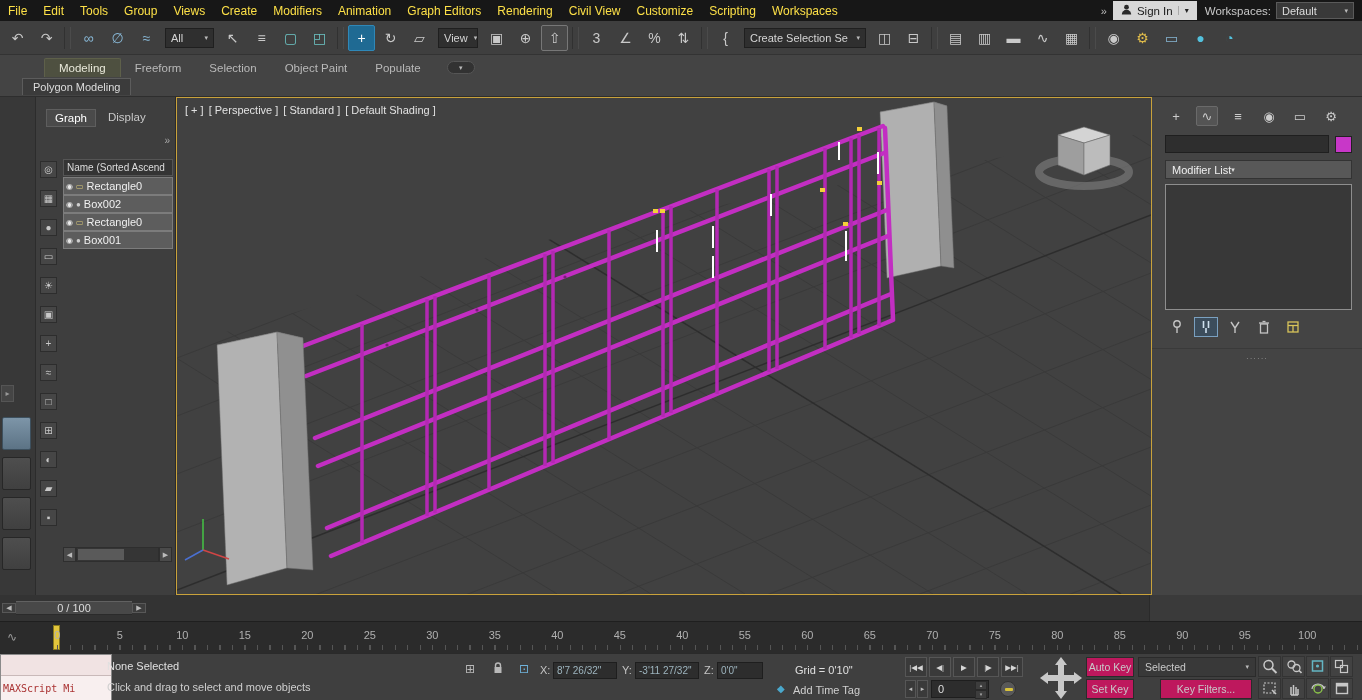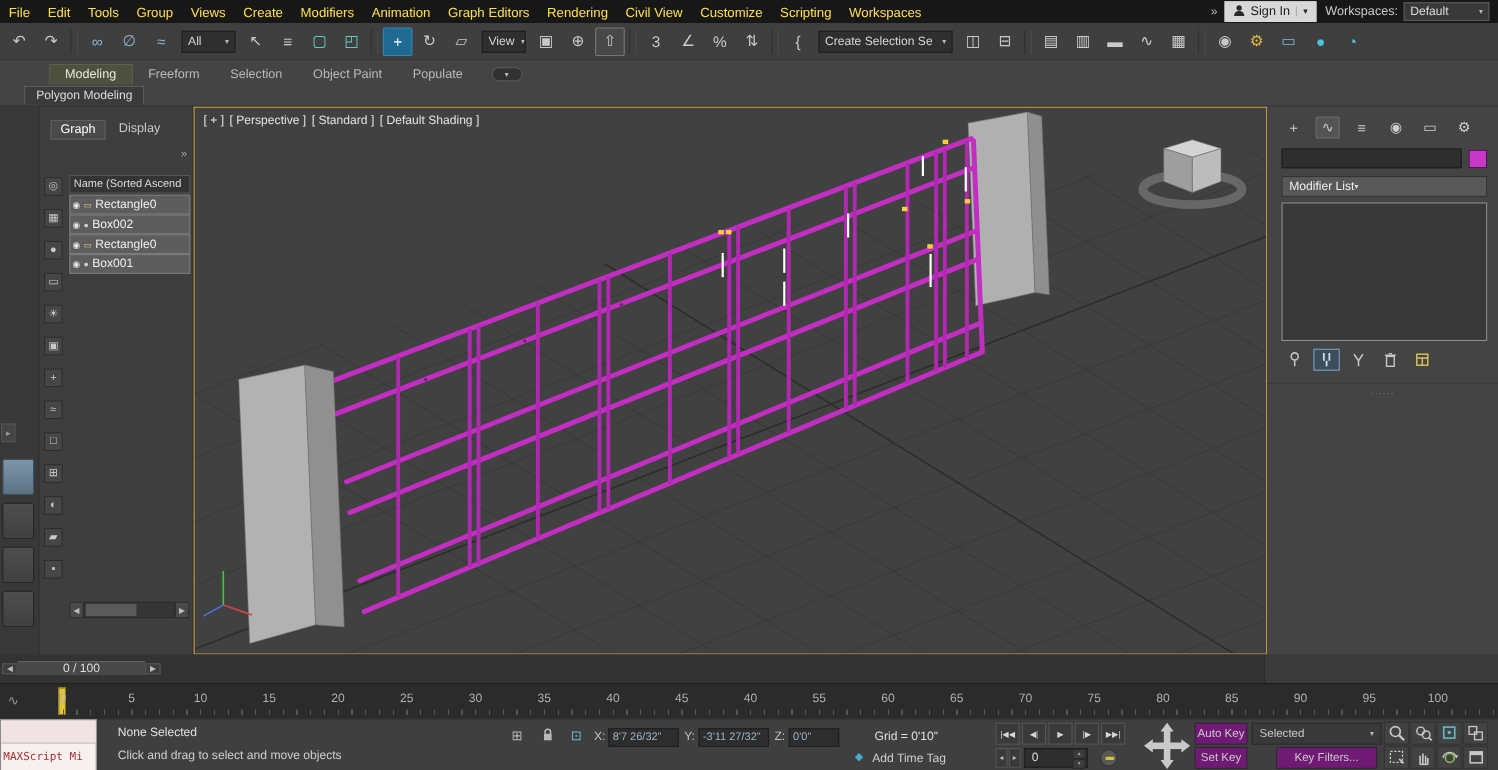--- a/index.html
+++ b/index.html
@@ -105,21 +105,21 @@
   
   .ruler{height:32px;background:#2b2b2b;border-top:1px solid #1f1f1f;position:relative;flex:0 0 auto;}
   .ruler-icon{position:absolute;left:7px;top:8px;color:#9a9a9a;font-size:12px;}
   .ruler-marker{position:absolute;left:53px;top:3px;bottom:3px;width:7px;background:#e3c63c;border:1px solid #8a7a1e;}
   .ruler-ticks-line{position:absolute;left:57px;right:0;bottom:3px;height:5px;background:repeating-linear-gradient(90deg,#555 0 1px,transparent 1px 12.5px);}
   .ruler-cells{position:absolute;left:26px;top:0;bottom:6px;display:flex;align-items:center;}
   .ruler-cell{width:62.5px;text-align:center;color:#b0b0b0;font-size:11px;}
 
   
   .statusbar{height:47px;background:#3f3f3f;border-top:1px solid #2a2a2a;position:relative;flex:0 0 auto;}
-  .maxscript{position:absolute;left:0;top:0;width:88px;height:47px;border:1px solid #8a8a8a;background:#f8efef;}
+  .maxscript{position:absolute;left:0;top:0;width:112px;height:47px;border:1px solid #8a8a8a;background:#f8efef;}
   .ms-top{height:21px;background:#f1e3e3;border-bottom:1px solid #c9b9b9;}
   .ms-bottom{height:24px;display:flex;align-items:center;padding-left:2px;font-family:"DejaVu Sans Mono",monospace;font-size:10px;color:#a33;white-space:nowrap;overflow:hidden;}
   .status-line{position:absolute;left:107px;top:6px;color:#e0e0e0;font-size:11px;}
   .prompt-line{position:absolute;left:107px;top:27px;color:#cfcfcf;font-size:11px;}
   .st-icon{position:absolute;top:7px;width:20px;height:16px;display:flex;align-items:center;justify-content:center;font-size:12px;color:#b9b9b9;}
   .st-grid{left:460px;}
   .st-lock{left:488px;top:6px;}
   .st-abs{left:514px;color:#6fb3dc;}
   .coord-label{position:absolute;top:10px;color:#c4c4c4;font-size:11px;}
   .coord-field{position:absolute;top:8px;height:17px;background:#2d2d2d;border:1px solid #1e1e1e;color:#9db4be;font-size:10px;display:flex;align-items:center;padding:0 3px;white-space:nowrap;overflow:hidden;}
@@ -129,21 +129,21 @@
   .playback{position:absolute;left:905px;top:3px;display:flex;gap:2px;}
   .pb-btn{height:20px;min-width:22px;padding:0 2px;background:#3a3a3a;border:1px solid #565656;color:#d5d5d5;font-size:7.5px;display:flex;align-items:center;justify-content:center;}
   .nudge{position:absolute;top:26px;width:11px;height:18px;background:#3a3a3a;border:1px solid #565656;color:#bbb;font-size:7px;display:flex;align-items:center;justify-content:center;}
   .nudge.l{left:905px}.nudge.r{left:917px}
   .timefield{position:absolute;left:931px;top:26px;width:58px;height:18px;background:#2d2d2d;border:1px solid #1e1e1e;color:#ddd;font-size:11px;display:flex;align-items:center;padding-left:6px;}
   .spin{position:absolute;left:975px;top:27px;display:flex;flex-direction:column;gap:0;}
   .spin span{font-size:5px;color:#aaa;line-height:7px;background:#3d3d3d;width:12px;text-align:center;border:1px solid #2a2a2a;}
   .keycircle{position:absolute;left:1000px;top:27px;width:16px;height:16px;border-radius:50%;background:#585858;border:1px solid #333;}
   .keycircle::after{content:"";position:absolute;left:4px;top:6px;width:8px;height:3px;background:#d8c23a;border-radius:1px;}
   .bigcross{position:absolute;left:1040px;top:3px;}
-  .sb-btn{position:absolute;background:#701a75;border:1px solid #2b2b2b;color:#c9c9c9;font-size:10.5px;display:flex;align-items:center;justify-content:center;}
+  .sb-btn{position:absolute;background:#be185d;border:1px solid #2b2b2b;color:#c9c9c9;font-size:10.5px;display:flex;align-items:center;justify-content:center;}
   .b-autokey{left:1086px;top:3px;width:48px;height:20px;}
   .b-setkey{left:1086px;top:25px;width:48px;height:20px;}
   .b-selected{left:1138px;top:3px;width:118px;height:20px;justify-content:space-between;padding:0 6px;background:#393939;}
   .b-selected .dd{font-size:7px;color:#bbb;}
   .b-keyfilters{left:1160px;top:25px;width:92px;height:20px;}
   .navgrid{position:absolute;left:1258px;top:2px;display:grid;grid-template-columns:repeat(4,23px);grid-auto-rows:21px;gap:1px;}
   .nav-btn{background:#424242;border:1px solid #333;display:flex;align-items:center;justify-content:center;}
 </style>
 </head>
 <body>

